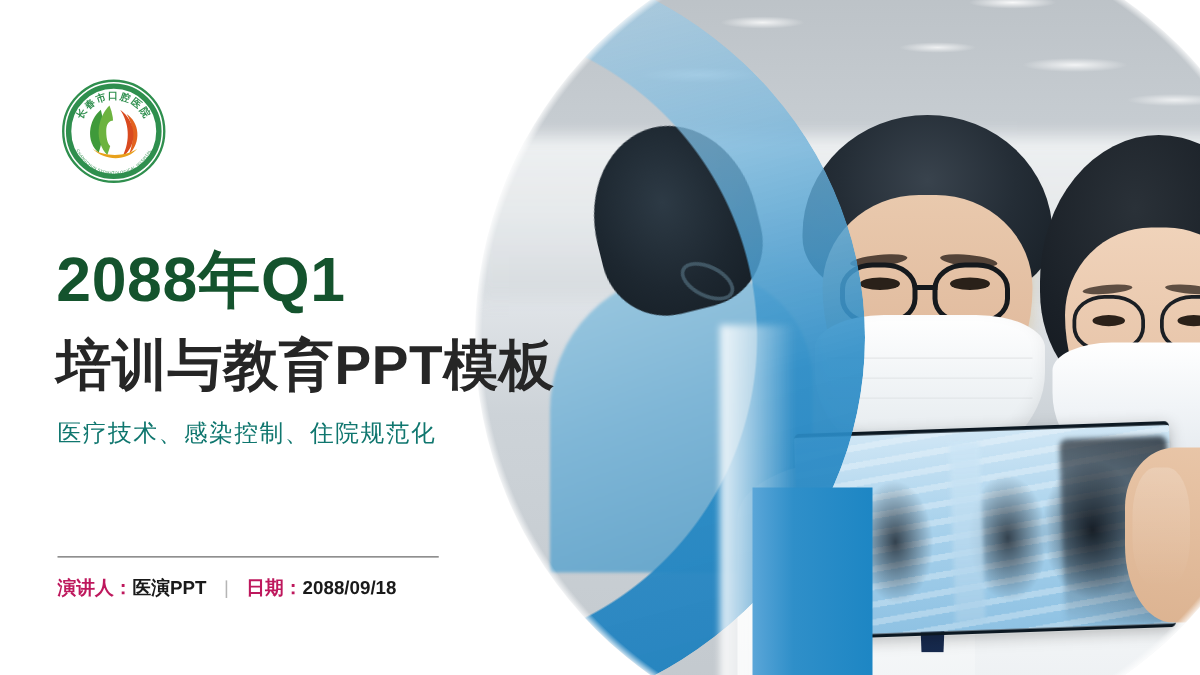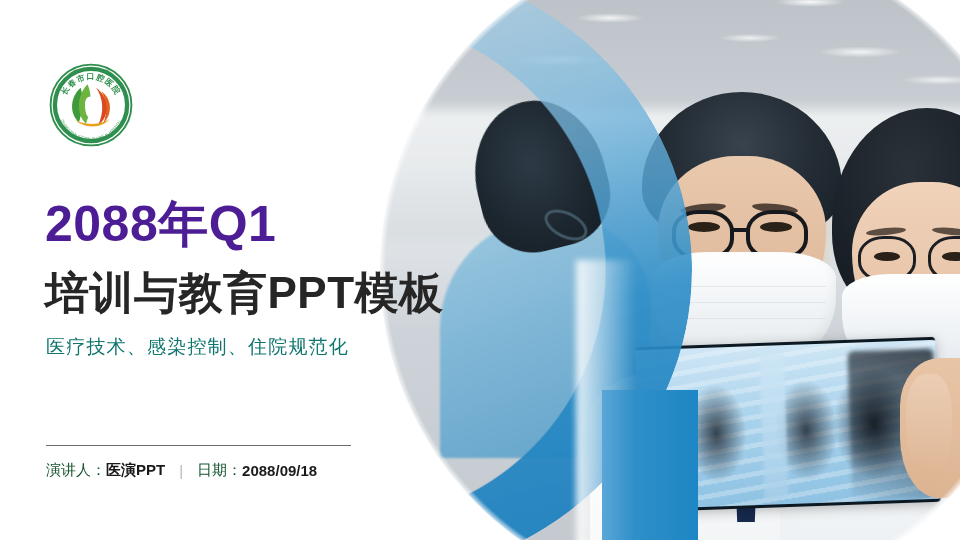--- a/index.html
+++ b/index.html
@@ -259,21 +259,21 @@
   
   .left { position:absolute; left:0; top:0; width:420px; height:540px; }
 
   
   .logo { position:absolute; left:48px; top:62px; width:86px; height:86px; }
   .logo svg { display:block; }
 
   
   .title-block { position:absolute; left:45px; top:198px; width:470px; }
   .title-line1 {
-    font-size:50px; font-weight:bold; color:#4c1d95;
+    font-size:50px; font-weight:bold; color:#14532d;
     letter-spacing:.5px; line-height:1.04; white-space:nowrap;
   }
   .title-line2 {
     font-size:44px; font-weight:bold; color:#262626;
     letter-spacing:.5px; line-height:1.15; white-space:nowrap; margin-top:18px;
   }
   .subtitle {
     position:absolute; left:46px; top:334px;
     font-size:19px; color:#0f766e; letter-spacing:1.2px; white-space:nowrap;
   }
@@ -283,21 +283,21 @@
     position:absolute; left:46px; top:445px; width:305px; height:1px;
     background:#6b6b6b;
   }
 
   
   .meta {
     position:absolute; left:46px; top:461px;
     display:flex; align-items:center; font-size:15px; color:#333;
     white-space:nowrap;
   }
-  .meta .lbl { color:#14532d; }
+  .meta .lbl { color:#be185d;font-weight:bold; }
   .meta .val { font-weight:bold; color:#1a1a1a; }
   .meta .sep { color:#b5b5b5; margin:0 14px; font-weight:normal; }
 
   
   .credit {
     position:absolute; left:46px; top:506px;
     font-size:14px; color:#7a7a7a; white-space:nowrap;
   }
 </style>
 </head>

